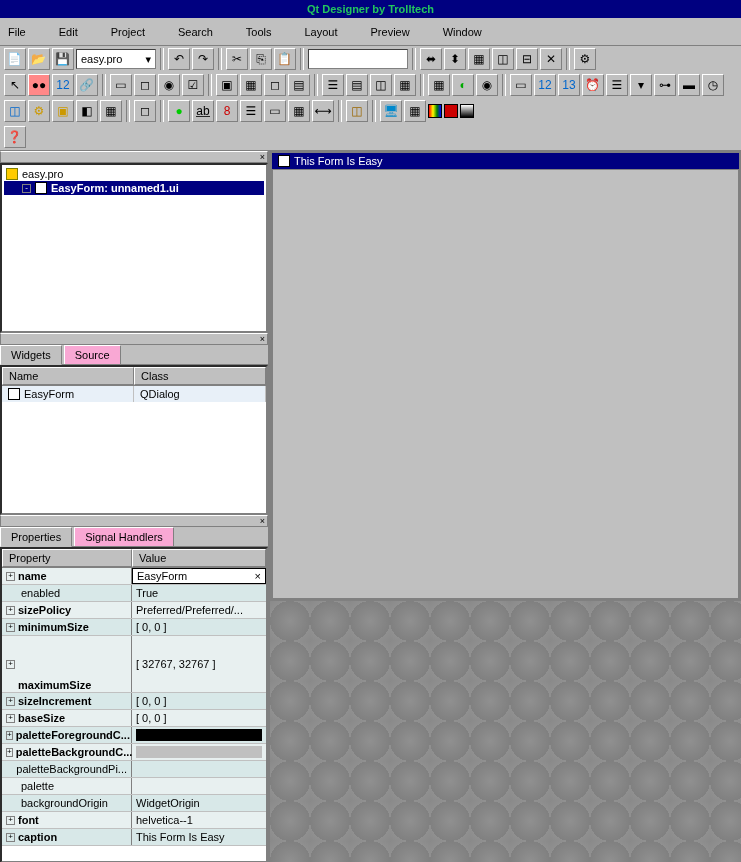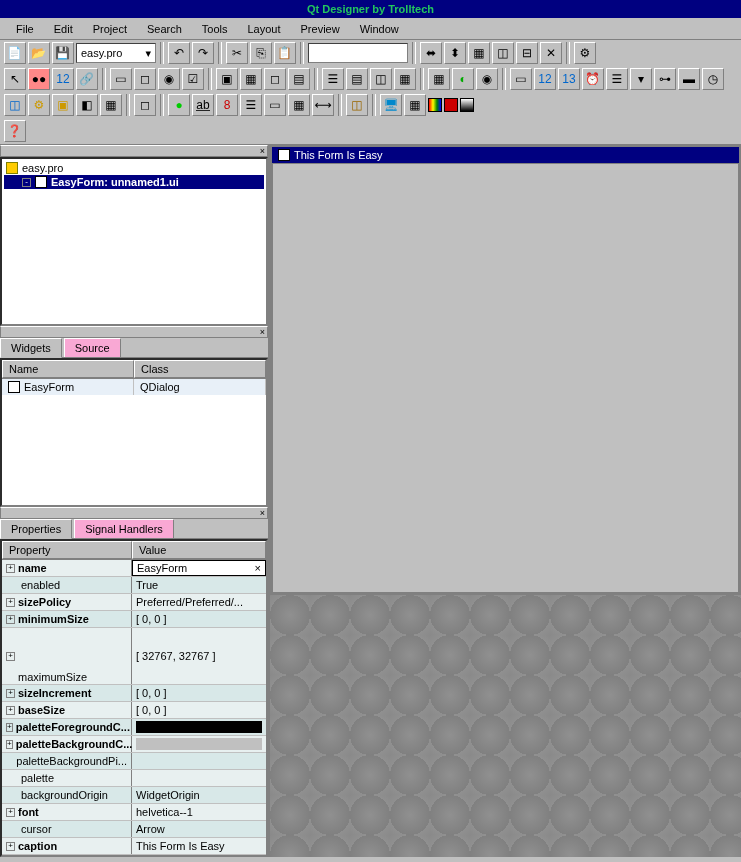--- a/index.html
+++ b/index.html
@@ -1,18 +1,18 @@
 <!DOCTYPE html>
 <html><head>
 <meta charset="utf-8">
 <style>
 * { box-sizing: border-box; margin: 0; padding: 0; font-family: sans-serif; font-size: 11px; }
 body { background: #c0c0c0; width: 741px; height: 862px; overflow: hidden; }
 .title-bar { background: #000080; color: #22c55e; height: 18px; display: flex; align-items: center; justify-content: center; font-weight: bold; font-size: 12px; }
-.menu-bar { background: #c0c0c0; height: 22px; display: flex; align-items: center; padding: 0 8px; gap: 4px; border-bottom: 1px solid #808080; }
+.menu-bar { background: #c0c0c0; height: 28px; display: flex; align-items: center; padding: 0 0; gap: 17px; border-bottom: 1px solid #808080; }
 .menu-item { padding: 2px 8px; cursor: default; }
 .toolbar-area { background: #c0c0c0; border-bottom: 1px solid #808080; }
 .toolbar-row { display: flex; align-items: center; padding: 2px 4px; gap: 2px; min-height: 26px; }
 .tb-btn { width: 22px; height: 22px; border: 1px solid #808080; border-top-color: #fff; border-left-color: #fff; background: #c0c0c0; display: flex; align-items: center; justify-content: center; font-size: 12px; cursor: pointer; }
 .tb-sep { width: 4px; height: 22px; border-left: 1px solid #808080; border-right: 1px solid #fff; margin: 0 2px; }
 .tb-combo { height: 20px; border: 1px solid #808080; border-top-color: #404040; border-left-color: #404040; background: #fff; display: flex; align-items: center; padding: 0 4px; width: 80px; }
 .tb-input { height: 20px; border: 1px solid #808080; border-top-color: #404040; border-left-color: #404040; background: #fff; width: 100px; padding: 0 4px; }
 .main-area { display: flex; height: calc(862px - 18px - 22px - 110px); }
 .left-panel { width: 270px; display: flex; flex-direction: column; background: #c0c0c0; border-right: 2px solid #808080; }
 .panel-close { height: 12px; background: #c0c0c0; border: 1px solid #808080; border-top-color: #fff; text-align: right; font-size: 9px; padding-right: 2px; }
@@ -230,21 +230,21 @@
             <div class="prop-row">
               <div class="prop-name">
                 <span class="expand-box">+</span>
                 <span style="font-weight: bold;">minimumSize</span>
               </div>
               <div class="prop-value">[ 0, 0 ]</div>
             </div>
             <div class="prop-row">
               <div class="prop-name">
                 <span class="expand-box">+</span>
-                <span style="font-weight: normal; margin-top: 42px;">maximumSize</span>
+                <span style="font-weight: bold; margin-top: 42px;">maximumSize</span>
               </div>
               <div class="prop-value">[ 32767, 32767 ]</div>
             </div>
             <div class="prop-row">
               <div class="prop-name">
                 <span class="expand-box">+</span>
                 <span style="font-weight: bold;">sizeIncrement</span>
               </div>
               <div class="prop-value">[ 0, 0 ]</div>
             </div>
@@ -293,27 +293,20 @@
                 <span>backgroundOrigin</span>
               </div>
               <div class="prop-value">WidgetOrigin</div>
             </div>
             <div class="prop-row">
               <div class="prop-name">
                 <span class="expand-box">+</span>
                 <span style="font-weight: bold;">font</span>
               </div>
               <div class="prop-value">helvetica--1</div>
-            </div>
-            <div class="prop-row">
-              <div class="prop-name">
-                <span style="width: 12px;"></span>
-                <span>cursor</span>
-              </div>
-              <div class="prop-value">Arrow</div>
             </div>
             <div class="prop-row">
               <div class="prop-name">
                 <span class="expand-box">+</span>
                 <span style="font-weight: bold;">caption</span>
               </div>
               <div class="prop-value">This Form Is Easy</div>
             </div>
           </div>
       </div>

